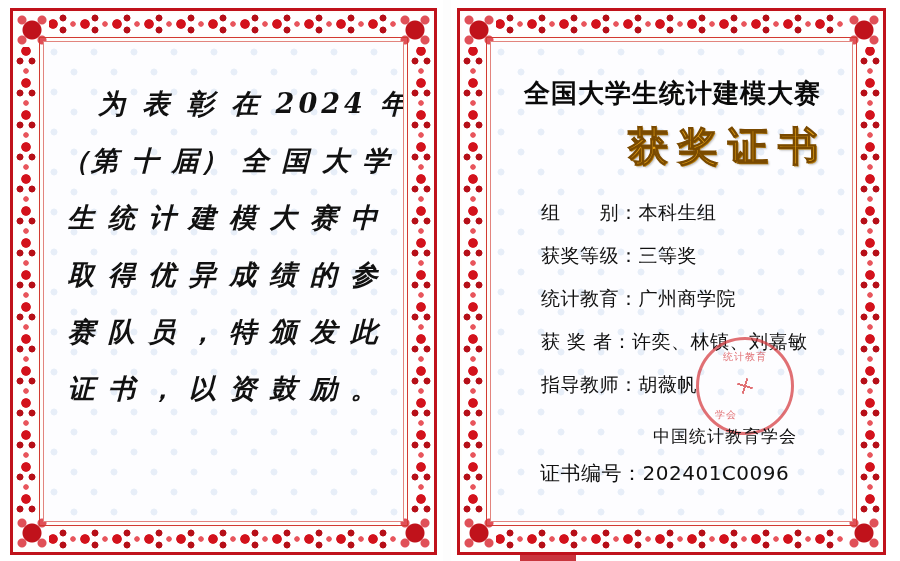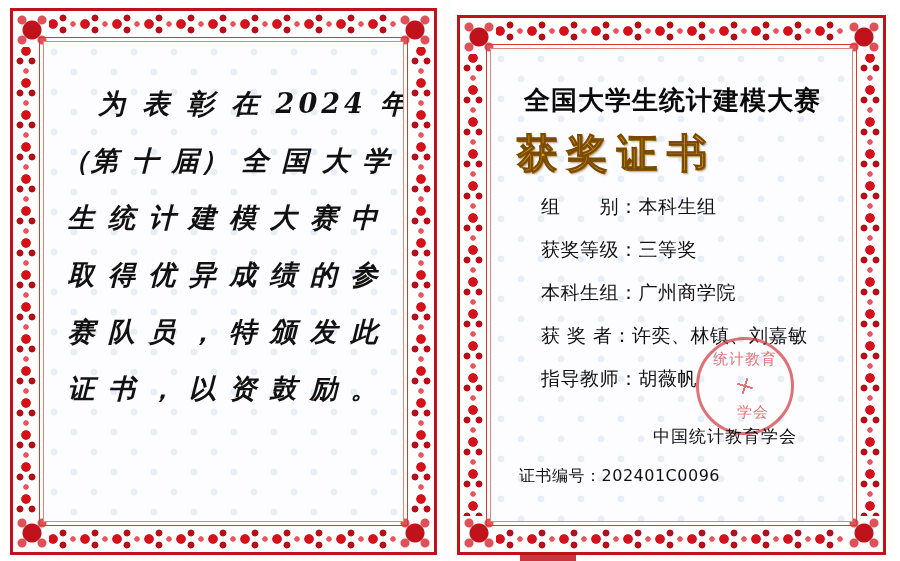--- a/index.html
+++ b/index.html
@@ -30,21 +30,21 @@
     background: #ffffff;
   }
   .cert-left {
     width: 447px;
     height: 561px;
     padding: 8px 6px 6px 10px;
   }
   .cert-right {
     width: 453px;
     height: 561px;
-    padding: 15px 14px 6px 6px;
+    padding: 8px 14px 6px 6px;
   }
 
   
   .frame {
     position: relative;
     box-sizing: border-box;
     width: 100%;
     height: 100%;
     border: 3px solid #c0121b;
     background: #fffdfa;
@@ -168,22 +168,22 @@
     font-family: "DejaVu Serif", "Liberation Serif", serif;
     font-size: 26px;
     font-weight: 700;
     color: #0a0a0a;
     text-align: center;
     letter-spacing: 1px;
     white-space: nowrap;
     margin: 8px 0 4px 0;
   }
   .cert-word {
-    text-align: left;
-    margin: 8px 0 13px 0;
+    text-align: right;
+    margin: 8px 0 26px 0;
   }
   .cert-word span {
     font-family: "DejaVu Serif", "Liberation Serif", serif;
     font-size: 40px;
     font-weight: 700;
     letter-spacing: 10px;
     color: #e8a415;
     -webkit-text-stroke: 1px #7a4a00;
     text-shadow: 1px 1px 0 #b97d05, 2px 2px 2px rgba(0,0,0,0.25);
   }
@@ -232,39 +232,38 @@
     background:
       linear-gradient(0deg, transparent 44%, #d63a3f 44% 56%, transparent 56%),
       linear-gradient(90deg, transparent 44%, #d63a3f 44% 56%, transparent 56%);
     transform: rotate(18deg);
   }
   .seal-text {
     position: absolute;
     left: 0; top: 0; right: 0; bottom: 0;
     color: #d63a3f;
     font-family: "DejaVu Sans", "Liberation Sans", sans-serif;
-    font-size: 15px;
+    font-size: 10px;
     letter-spacing: 1px;
   }
   .seal-text .t {
     position: absolute;
     left: 0; right: 0; top: 10px;
     text-align: center;
   }
   .seal-text .b {
     position: absolute;
     left: 16px; right: 0; bottom: 10px;
-    text-align: center;
   }
   .serial {
     position: absolute;
-    left: 28px;
+    left: 49px;
     bottom: 34px;
     font-family: "DejaVu Sans", "Liberation Sans", sans-serif;
-    font-size: 16px;
+    font-size: 20px;
     color: #111111;
     letter-spacing: 0.5px;
     white-space: nowrap;
   }
   .bottom-nick {
     position: absolute;
     left: 520px;
     bottom: 0;
     width: 56px;
     height: 7px;
@@ -330,21 +329,21 @@
           </div>
 
           <div class="fields">
             <div class="field-row">
               <span class="field-label">组　　别：</span><span class="field-value">本科生组</span>
             </div>
             <div class="field-row">
               <span class="field-label">获奖等级：</span><span class="field-value">三等奖</span>
             </div>
             <div class="field-row">
-              <span class="field-label">本科生组：</span><span class="field-value">广州商学院</span>
+              <span class="field-label">统计教育：</span><span class="field-value">广州商学院</span>
             </div>
             <div class="field-row">
               <span class="field-label">获 奖 者：</span><span class="field-value">许奕、林镇、刘嘉敏</span>
             </div>
             <div class="field-row">
               <span class="field-label">指导教师：</span><span class="field-value">胡薇帆</span>
             </div>
           </div>
 
           <div class="seal">

